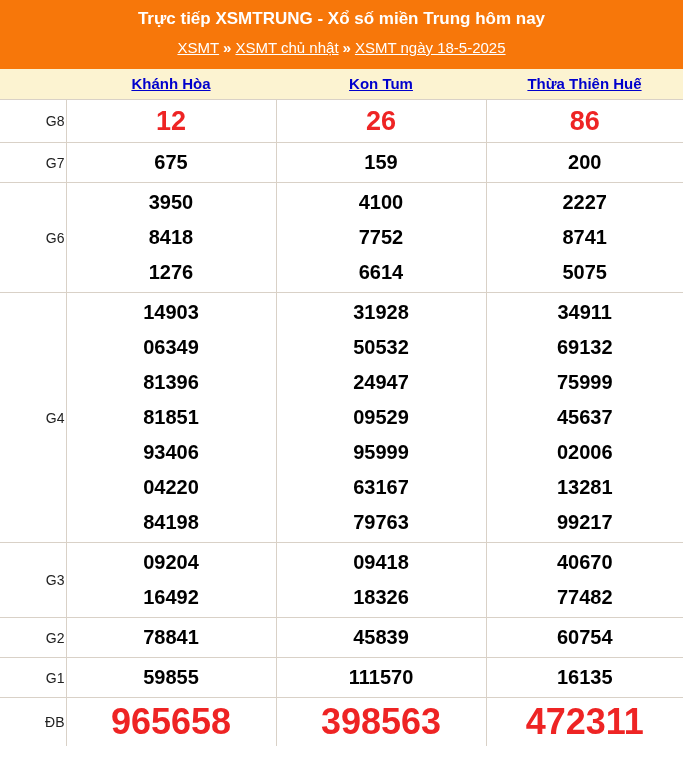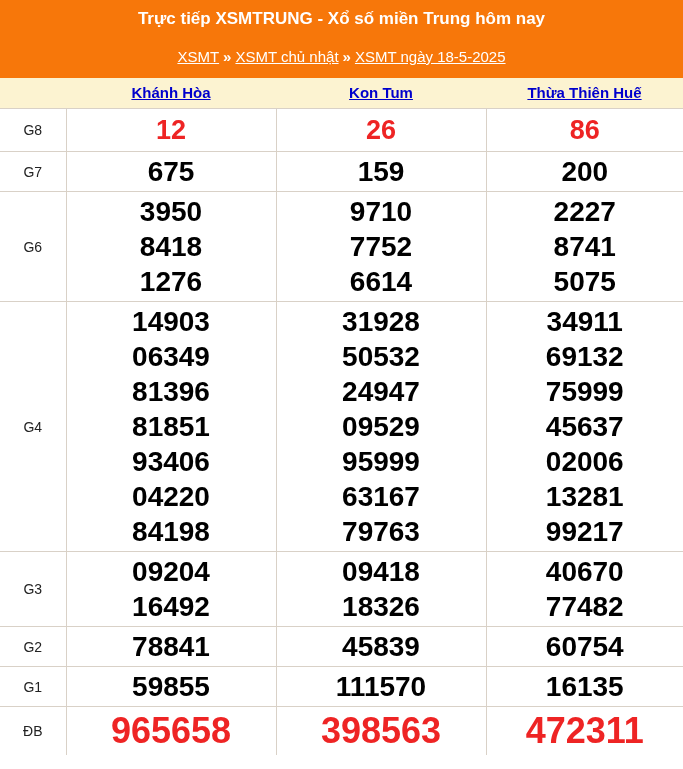--- a/index.html
+++ b/index.html
@@ -1,40 +1,40 @@
 <!DOCTYPE html>
 <html><head>
 <meta charset="utf-8">
 <style>
   html,body{margin:0;padding:0;background:#ffffff;}
   body{width:683px;font-family:"Liberation Sans","DejaVu Sans",sans-serif;}
 
   
   .banner{background:#f7770a;color:#ffffff;text-align:center;padding:9px 0 11px 0;}
   .banner-title{font-size:17px;font-weight:bold;line-height:20px;}
-  .breadcrumb{font-size:15px;line-height:21px;margin-top:17px;}
+  .breadcrumb{font-size:15px;line-height:21px;margin-top:8px;}
   .breadcrumb a{color:#ffffff;text-decoration:underline;font-weight:normal;cursor:pointer;}
   .breadcrumb .sep{color:#ffffff;padding:0 4px;font-weight:bold;}
 
   
   table.results{width:683px;border-collapse:collapse;table-layout:fixed;}
   col.c-label{width:66px;}
   col.c-p1{width:210px;}
   col.c-p2{width:210px;}
   col.c-p3{width:197px;}
 
   tr.head-row td{background:#fcf3d1;border-bottom:1px solid #d9d1c7;height:28px;
                  text-align:center;vertical-align:middle;}
   tr.head-row a{color:#0000cc;font-weight:bold;font-size:15px;text-decoration:underline;cursor:pointer;}
 
   td{vertical-align:middle;margin-top:31px;}
-  td.lbl{text-align:center;font-size:14px;color:#222222;border-bottom:1px solid #d9d1c7;}
+  td.lbl{text-align:right;font-size:14px;color:#222222;border-bottom:1px solid #d9d1c7;}
   td.cell{border-left:1px solid #d9d1c7;border-bottom:1px solid #d9d1c7;
           text-align:center;padding:2px 16px;}
-  .num{font-size:28px;font-weight:bold;color:#000000;line-height:35px;}
+  .num{font-size:20px;font-weight:bold;color:#000000;line-height:35px;}
   .num-red{font-size:27px;font-weight:bold;color:#ee2424;line-height:38px;}
   .num-db{font-size:36px;font-weight:bold;color:#ee2424;line-height:44px;}
   tr.last td{border-bottom:none;}
 </style>
 </head>
 <body>
 
 <div class="banner">
   <div class="banner-title">Trực tiếp XSMTRUNG - Xổ số miền Trung hôm nay</div>
   <div class="breadcrumb">
@@ -85,21 +85,21 @@
   </tr>
 
   <tr>
     <td class="lbl">G6</td>
     <td class="cell">
       <div class="num">3950</div>
       <div class="num">8418</div>
       <div class="num">1276</div>
     </td>
     <td class="cell">
-      <div class="num">9710</div>
+      <div class="num">4100</div>
       <div class="num">7752</div>
       <div class="num">6614</div>
     </td>
     <td class="cell">
       <div class="num">2227</div>
       <div class="num">8741</div>
       <div class="num">5075</div>
     </td>
   </tr>
 

